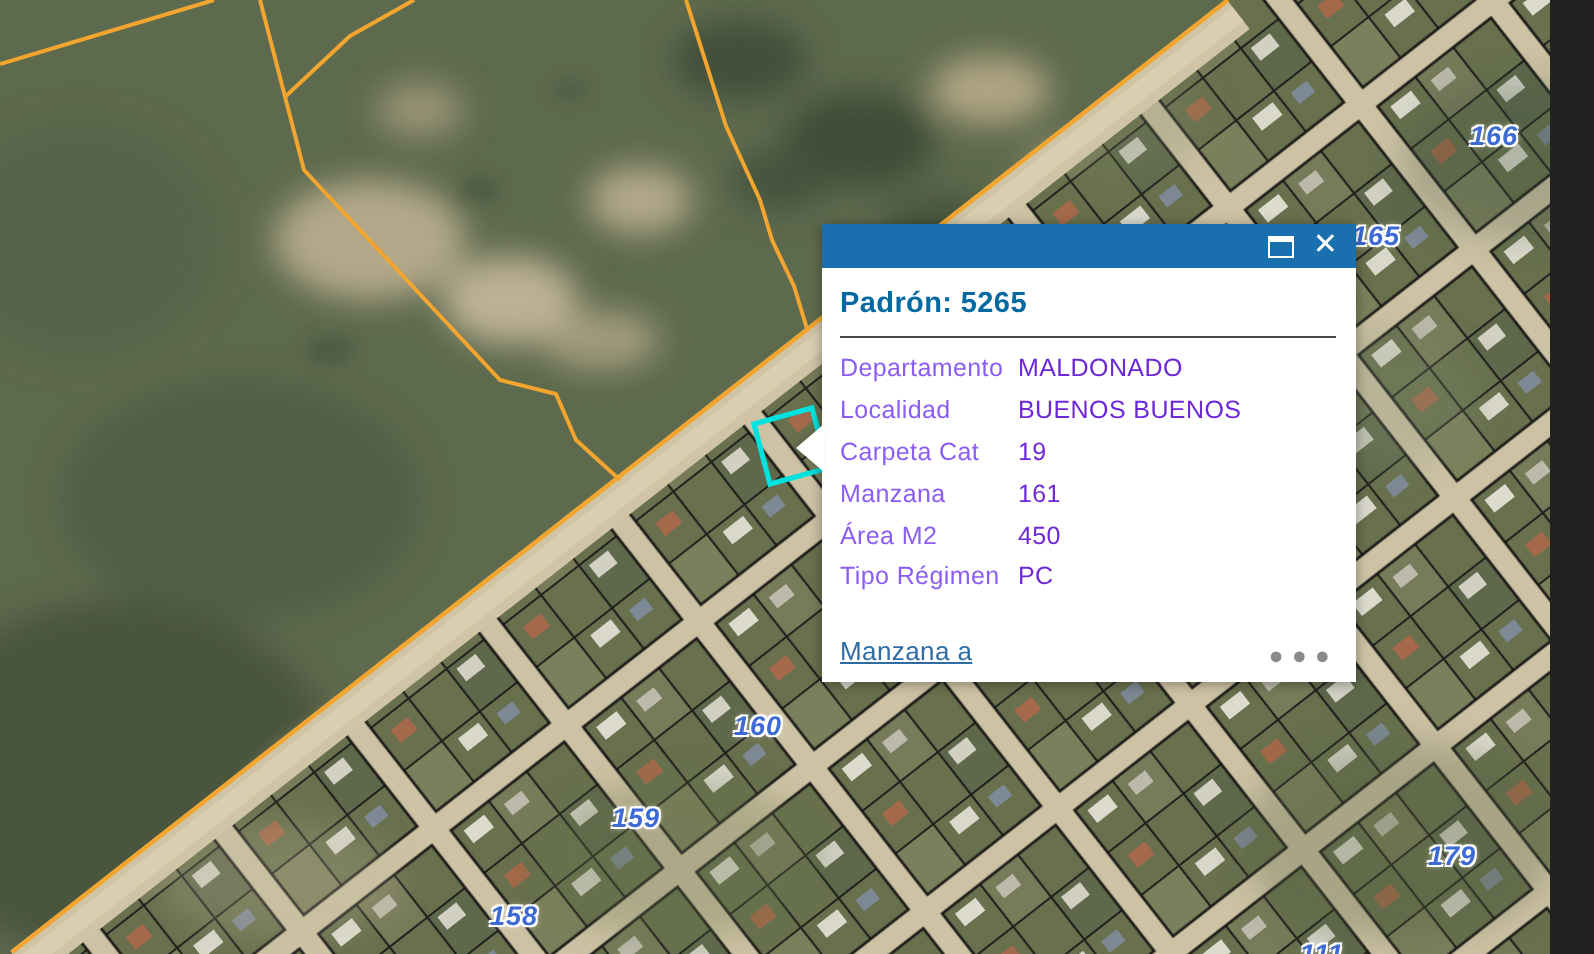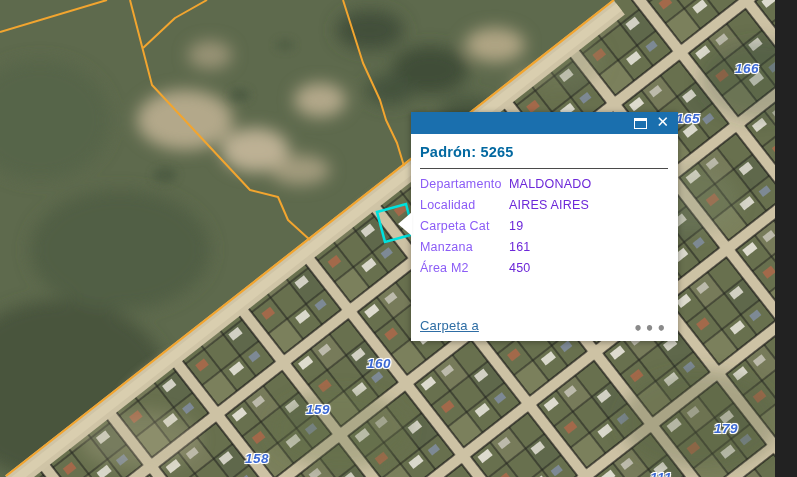--- a/index.html
+++ b/index.html
@@ -176,33 +176,37 @@
     <div class="popup-body">
       <div class="popup-title">Padrón: 5265</div>
       <div class="popup-divider"></div>
       <div class="popup-fields">
           <div class="field-row">
             <span class="field-label">Departamento</span>
             <span class="field-value">MALDONADO</span>
           </div>
           <div class="field-row">
             <span class="field-label">Localidad</span>
-            <span class="field-value">AIRES AIRES</span>
+            <span class="field-value">BUENOS BUENOS</span>
           </div>
           <div class="field-row">
             <span class="field-label">Carpeta Cat</span>
             <span class="field-value">19</span>
           </div>
           <div class="field-row">
             <span class="field-label">Manzana</span>
             <span class="field-value">161</span>
           </div>
           <div class="field-row">
             <span class="field-label">Área M2</span>
             <span class="field-value">450</span>
           </div>
+          <div class="field-row">
+            <span class="field-label">Tipo Régimen</span>
+            <span class="field-value">PC</span>
+          </div>
         </div>
     </div>
 
-    <a class="zoom-link">Carpeta a</a>
+    <a class="zoom-link">Manzana a</a>
     <span class="more-btn">•••</span>
   </div>
 </div>
 
 </body></html>

